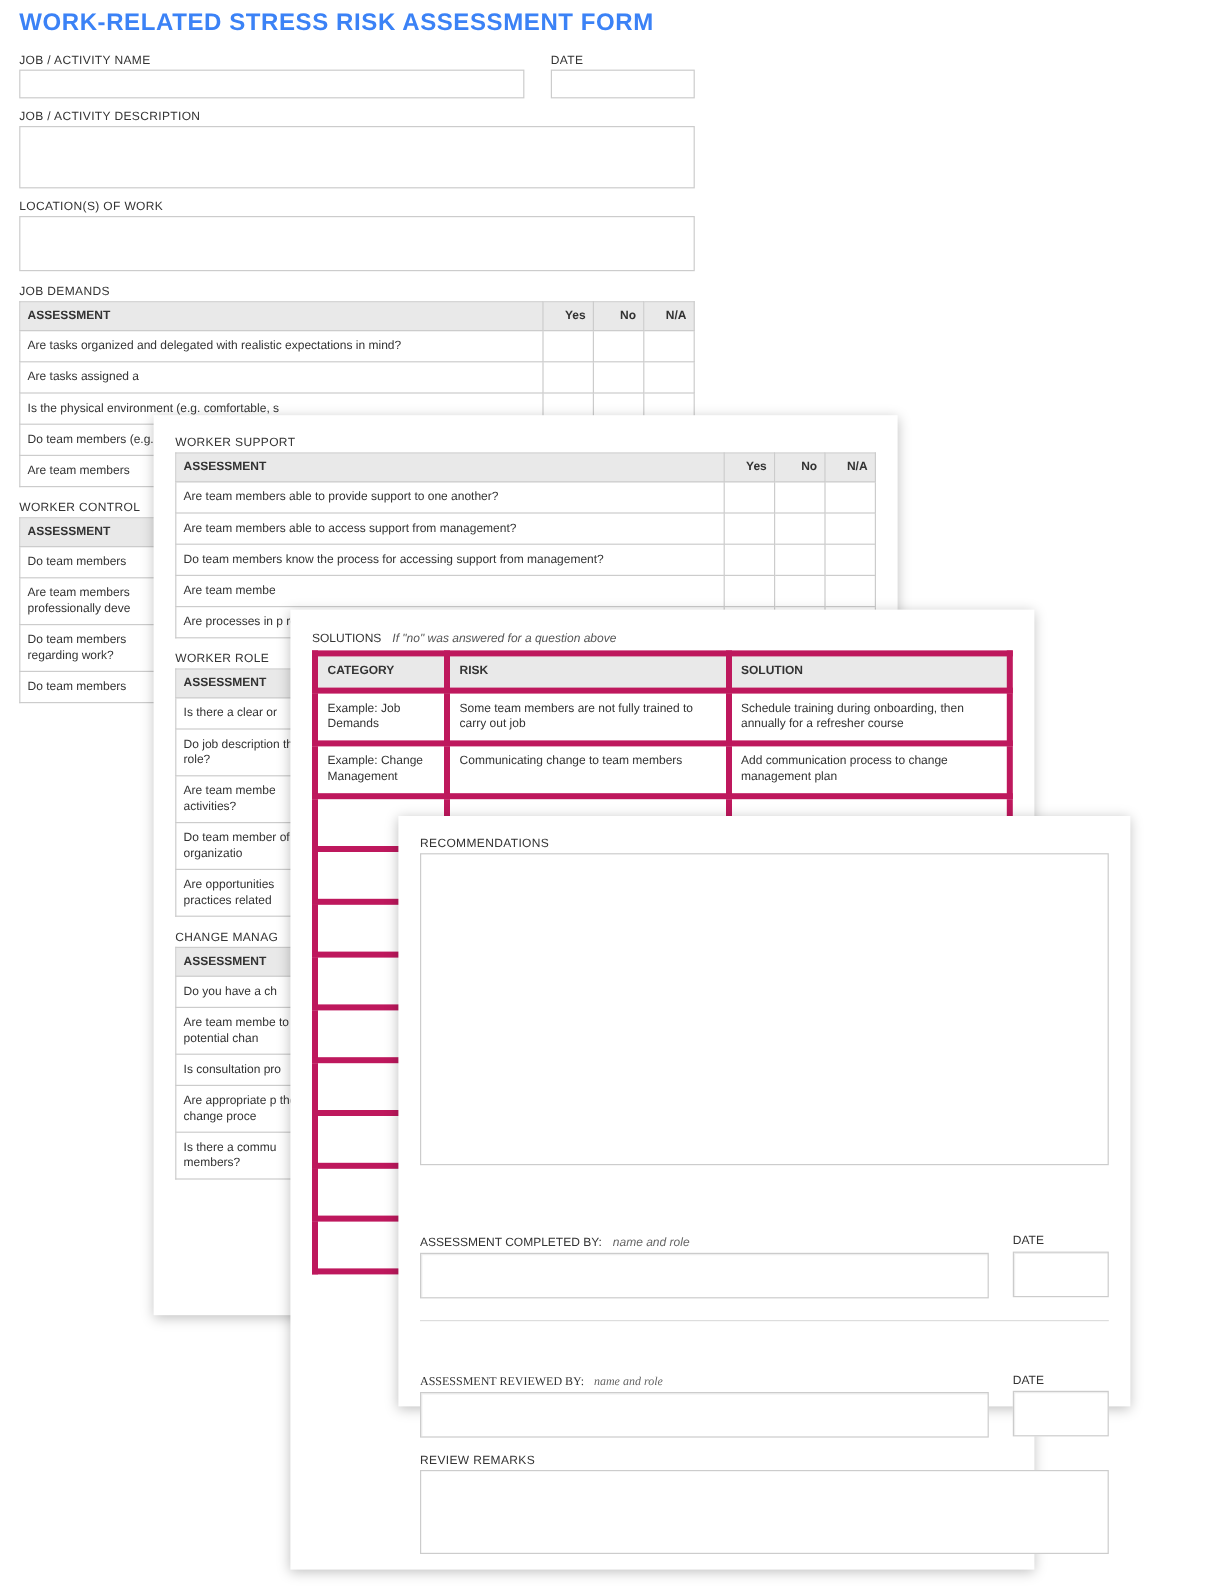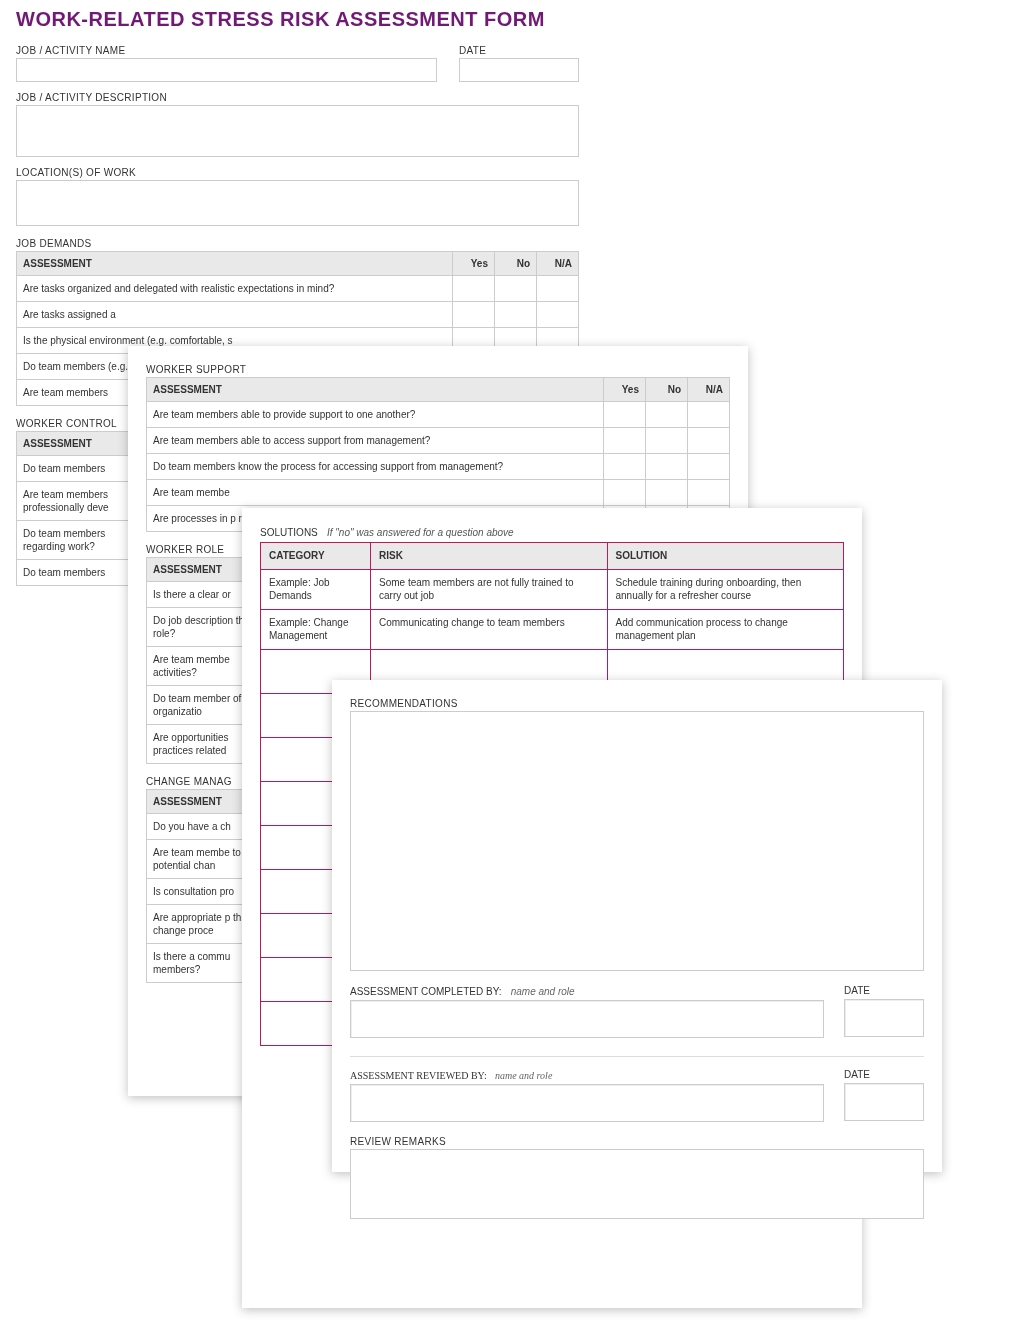--- a/index.html
+++ b/index.html
@@ -25,21 +25,21 @@
     top: 0; left: 0;
     width: 595px;
     height: 740px;
     box-shadow: none;
     padding: 8px 16px 16px 16px;
   }
   h1.form-title {
     font-size: 20px;
     letter-spacing: 0.5px;
     margin: 0 0 10px 0;
-    color: #701a75;
+    color: #3b82f6;
   }
   .field-label {
     font-size: 10px;
     letter-spacing: 0.3px;
     margin: 4px 0 2px 0;
   }
   .row { display: flex; gap: 22px; }
   .col { flex: 1; display: flex; flex-direction: column; }
   .col.narrow { flex: 0 0 120px; }
   .input-box {
@@ -80,21 +80,21 @@
   table.assess td.q { line-height: 1.3; }
   table.assess tr { height: 16px; }
 
   
   table.sol {
     border-collapse: collapse;
     width: 100%;
     table-layout: fixed;
   }
   table.sol th, table.sol td {
-    border: 1px solid #be185d;
+    border: 5px solid #be185d;
     padding: 6px 8px;
     font-size: 10px;
     text-align: left;
     vertical-align: top;
     line-height: 1.35;
   }
   table.sol th { background: #e9e9e9; font-weight: bold; }
   table.sol .c-cat { width: 110px; }
   table.sol td.empty { height: 44px; }
 
@@ -114,21 +114,21 @@
   .page.p4 {
     top: 680px; left: 332px;
     width: 610px;
     height: 492px;
   }
 
   .sol-note { font-style: italic; font-size: 10px; color:#555; }
   .inline-label { display: inline; font-size: 10px; }
   .inline-hint { font-style: italic; color:#666; font-size: 10px; }
 
-  .sig-row { display: flex; gap: 20px; align-items: flex-start; }
+  .sig-row { display: flex; gap: 20px; align-items: flex-start; margin-top: 44px; }
   .sig-col { flex: 1; }
   .sig-col.narrow { flex: 0 0 80px; }
   .sig-box {
     border: 1px solid #ccc;
     box-shadow: inset 1px 1px 0 #eee;
     height: 38px;
     background:#fff;
   }
   .big-box {
     border: 1px solid #ccc;

